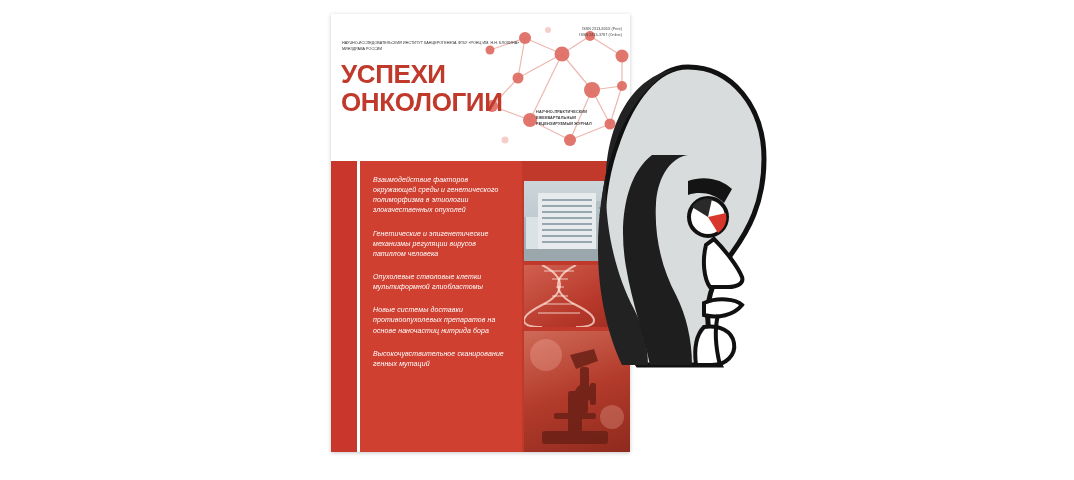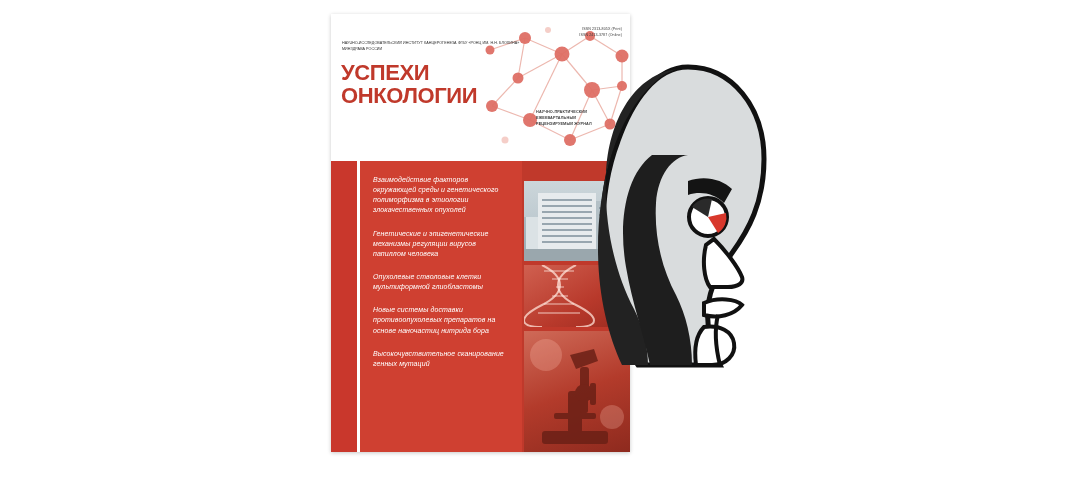--- a/index.html
+++ b/index.html
@@ -77,21 +77,21 @@
     text-transform: uppercase;
   }
 
   .title-main {
     position: absolute;
     left: 10px;
     top: 47px;
     color: #c0392b;
     font-family: "Liberation Sans", sans-serif;
     font-weight: bold;
-    font-size: 22px;
+    font-size: 26px;
     line-height: 1.06;
     letter-spacing: -0.4px;
     text-transform: uppercase;
   }
   .title-main span { display: block; }
 
   .subtitle {
     position: absolute;
     left: 205px;
     top: 95px;

